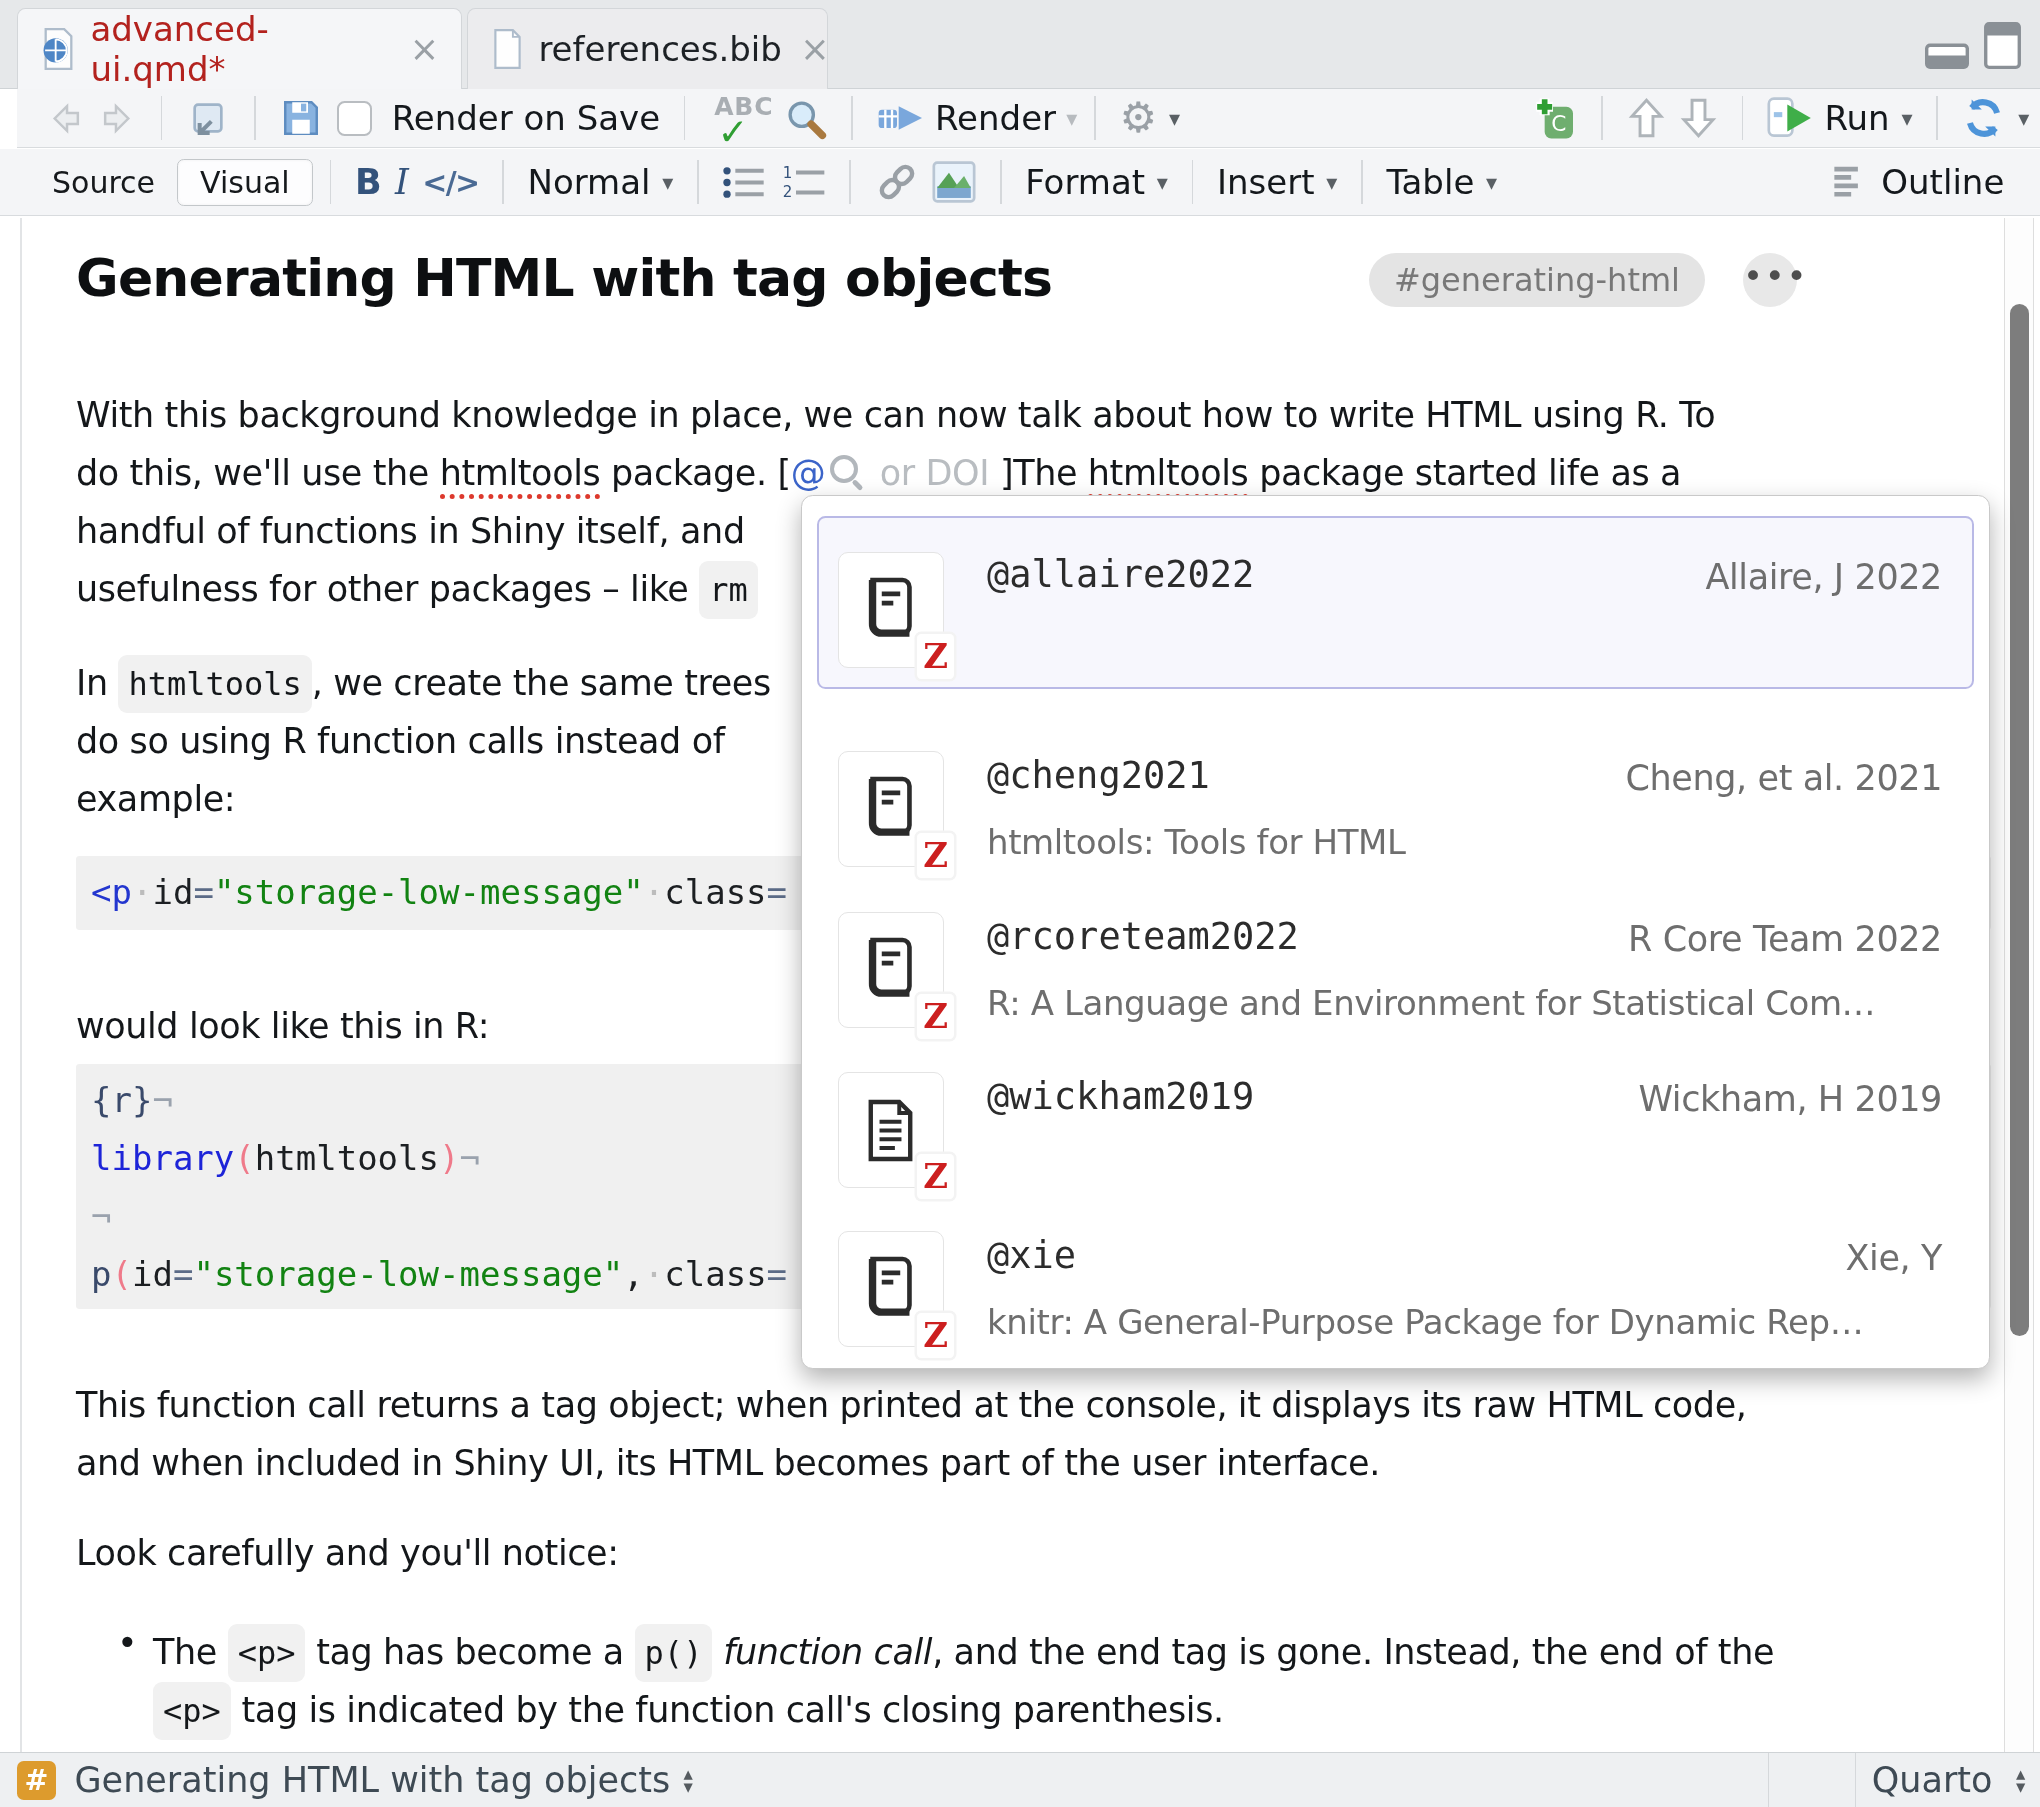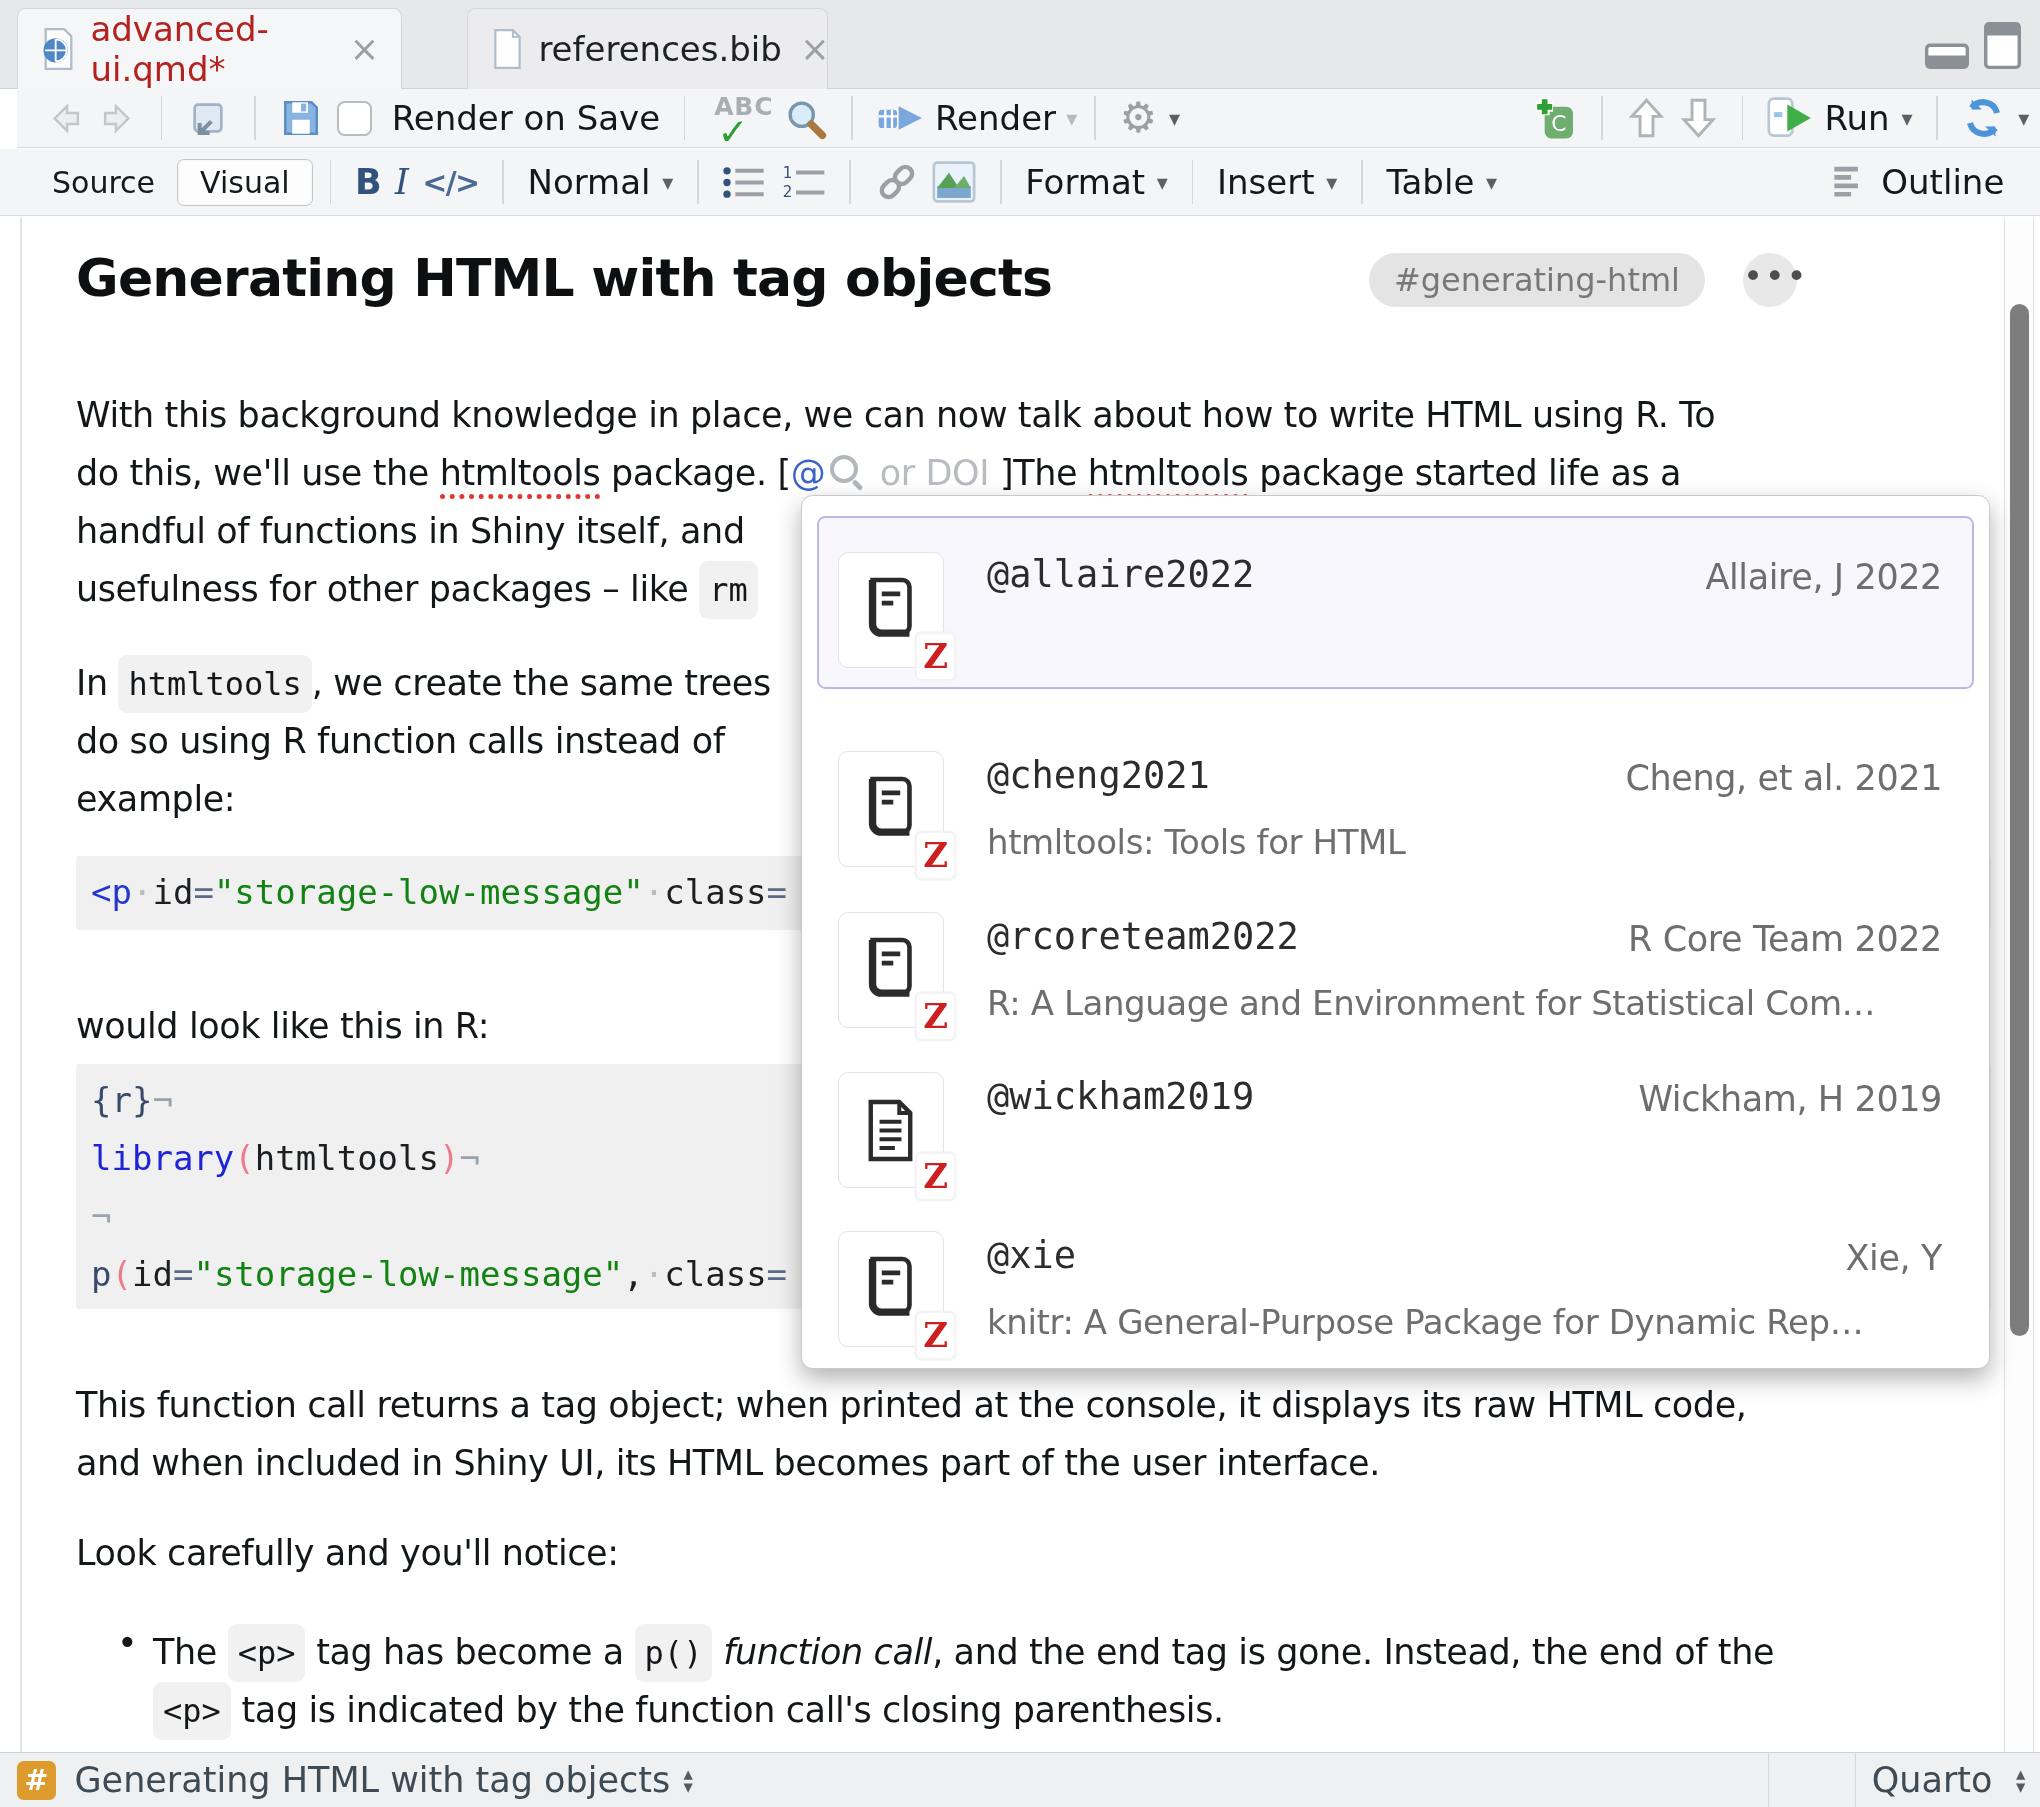--- a/index.html
+++ b/index.html
@@ -5,21 +5,21 @@
   html,body{margin:0;padding:0;background:#d7d9db;}
   *{box-sizing:border-box;}
   .window{position:relative;width:2041px;height:1807px;background:#ffffff;
     font-family:"DejaVu Sans",sans-serif;color:#16191c;overflow:hidden;}
 
   
   .tabbar{position:absolute;left:0;top:0;width:100%;height:89px;background:#e6e8ea;
     border-bottom:1.7px solid #cfd3d6;}
   .tab{position:absolute;top:8.4px;height:81px;display:flex;align-items:center;gap:13.4px;
     padding:0 22px;font-size:34px;border-radius:8.4px 8.4px 0 0;border:0.8px solid #d3d6d9;border-bottom:none;}
-  .tab.active{left:17px;width:385px;background:#f5f6f8;z-index:3;}
+  .tab.active{left:17px;width:445px;background:#f5f6f8;z-index:3;}
   .tab.inactive{left:467px;width:361px;background:#ececee;}
   .tab .label-mod{color:#b3221e;}
   .tab .label{color:#1d2125;}
   .tab .close{color:#9aa0a5;font-size:35px;line-height:1;margin-left:5px;}
   .winbtns{position:absolute;right:20px;top:22px;display:flex;gap:15px;align-items:flex-end;}
 
   
   .toolbar1{position:absolute;left:17px;top:89px;width:100%;height:59px;background:#f4f5f7;
     border-bottom:1.7px solid #d8dbde;display:flex;align-items:center;padding:0 22px;z-index:4;}
   .toolbar2{position:absolute;left:0;top:149px;width:100%;height:67px;background:#f4f5f7;

